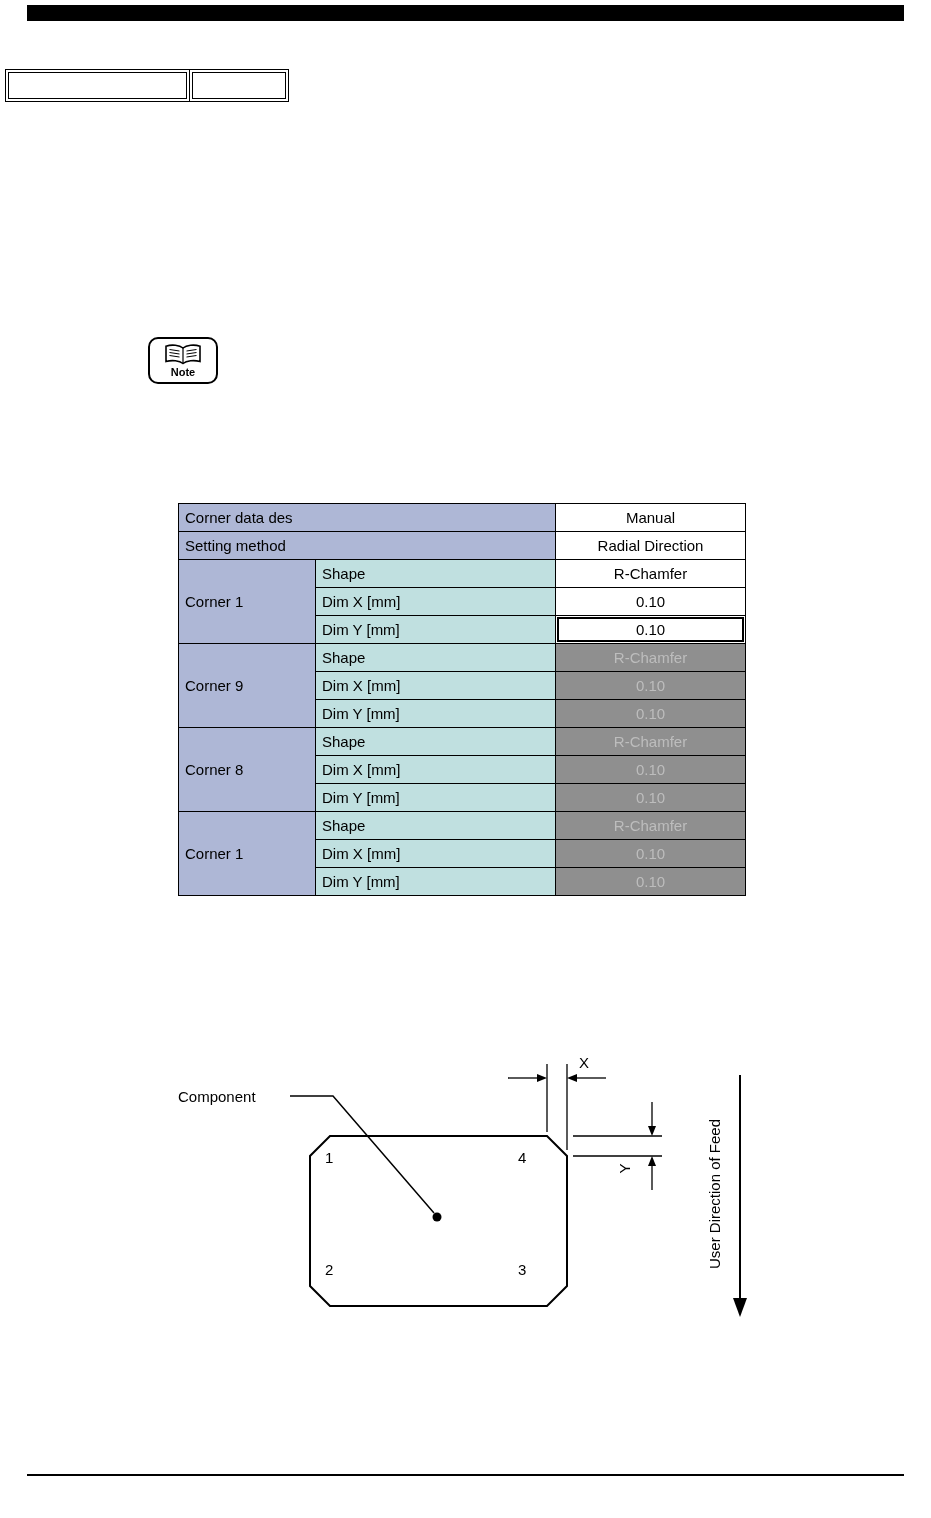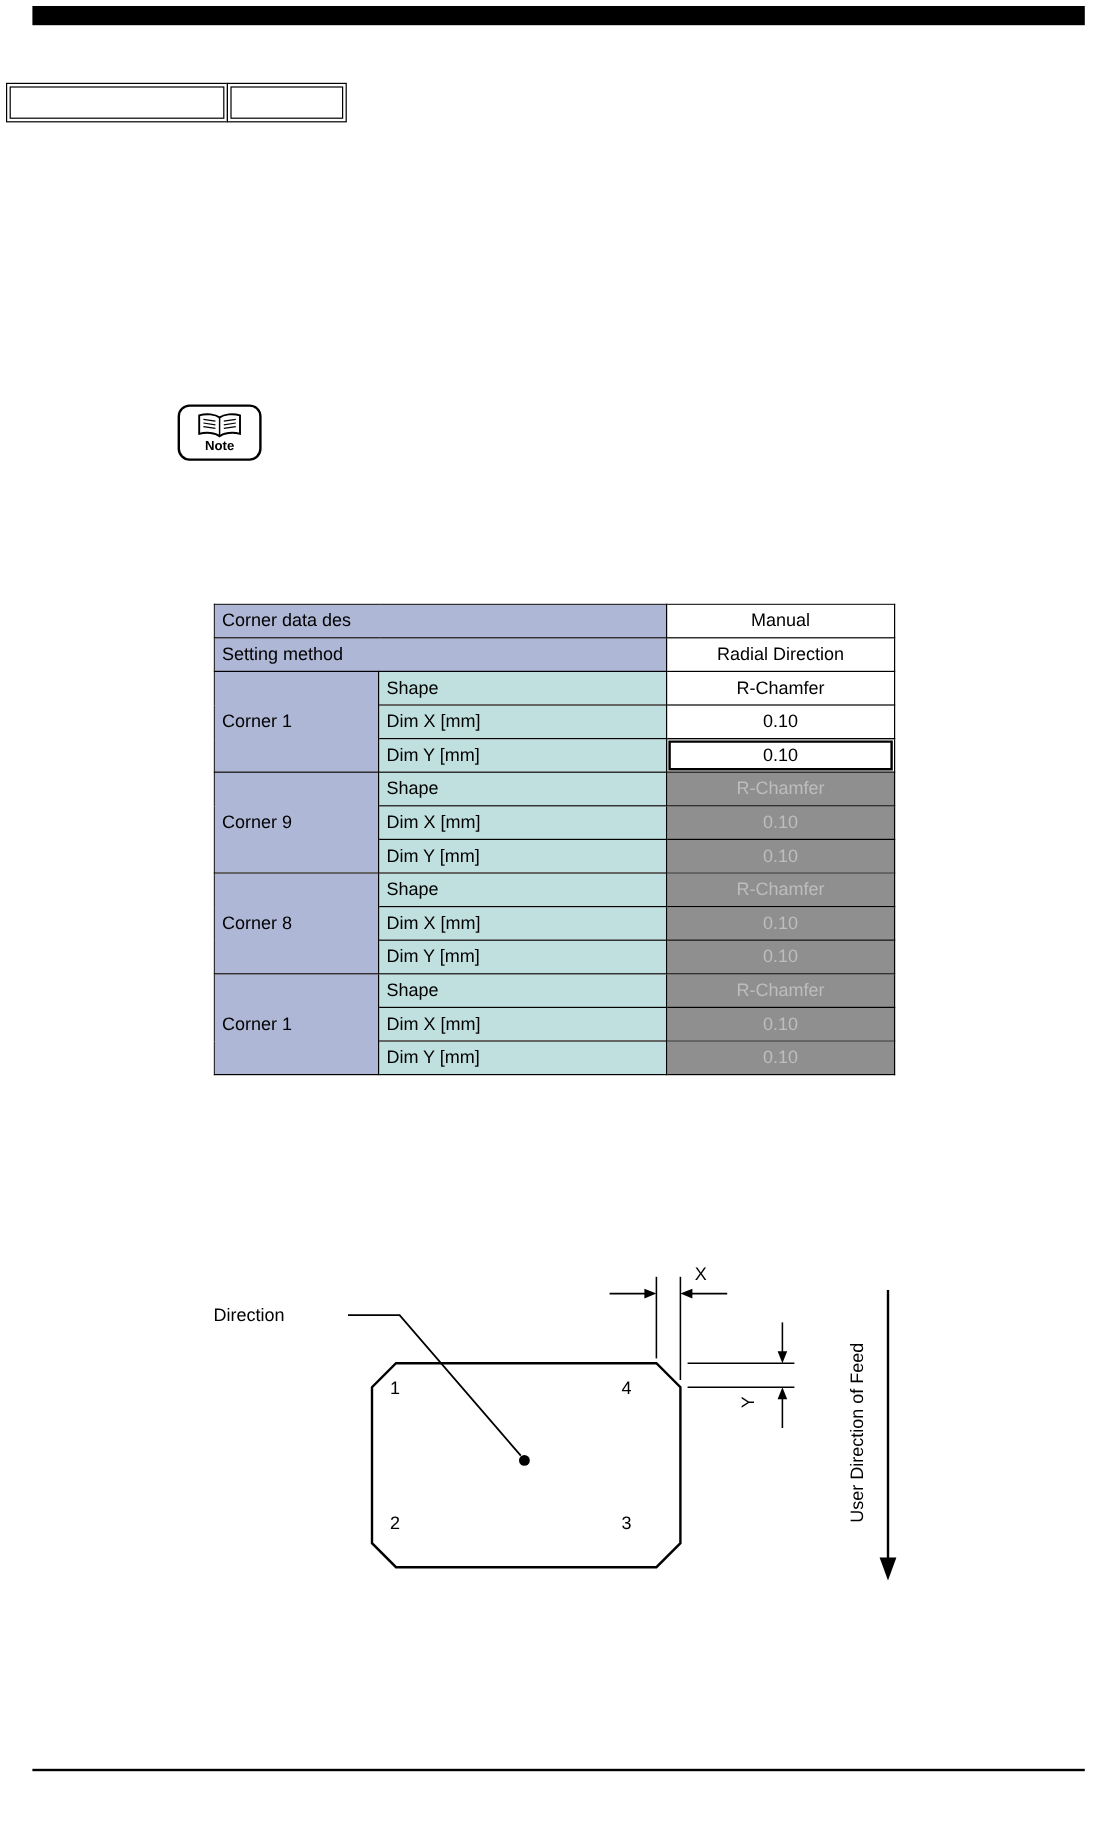--- a/index.html
+++ b/index.html
@@ -192,21 +192,21 @@
       <line x1="482" y1="52" x2="482" y2="77"></line>
       <line x1="482" y1="140" x2="482" y2="115"></line>
     </g>
     <polygon points="482,86 478,76 486,76" fill="#000"></polygon>
     <polygon points="482,106 478,116 486,116" fill="#000"></polygon>
 
     <line x1="570" y1="25" x2="570" y2="250" stroke="#000" stroke-width="2"></line>
     <polygon points="570,267 563,248 577,248" fill="#000"></polygon>
   </svg>
 
-  <span class="dlabel component-label">Direction</span>
+  <span class="dlabel component-label">Component</span>
   <span class="dlabel n1">1</span>
   <span class="dlabel n4">4</span>
   <span class="dlabel n2">2</span>
   <span class="dlabel n3">3</span>
   <span class="dlabel xlab">X</span>
   <span class="dlabel ylab">Y</span>
   <span class="dlabel feed-label">User Direction of Feed</span>
 </div>
 
 <div class="abs footer-rule"></div>

